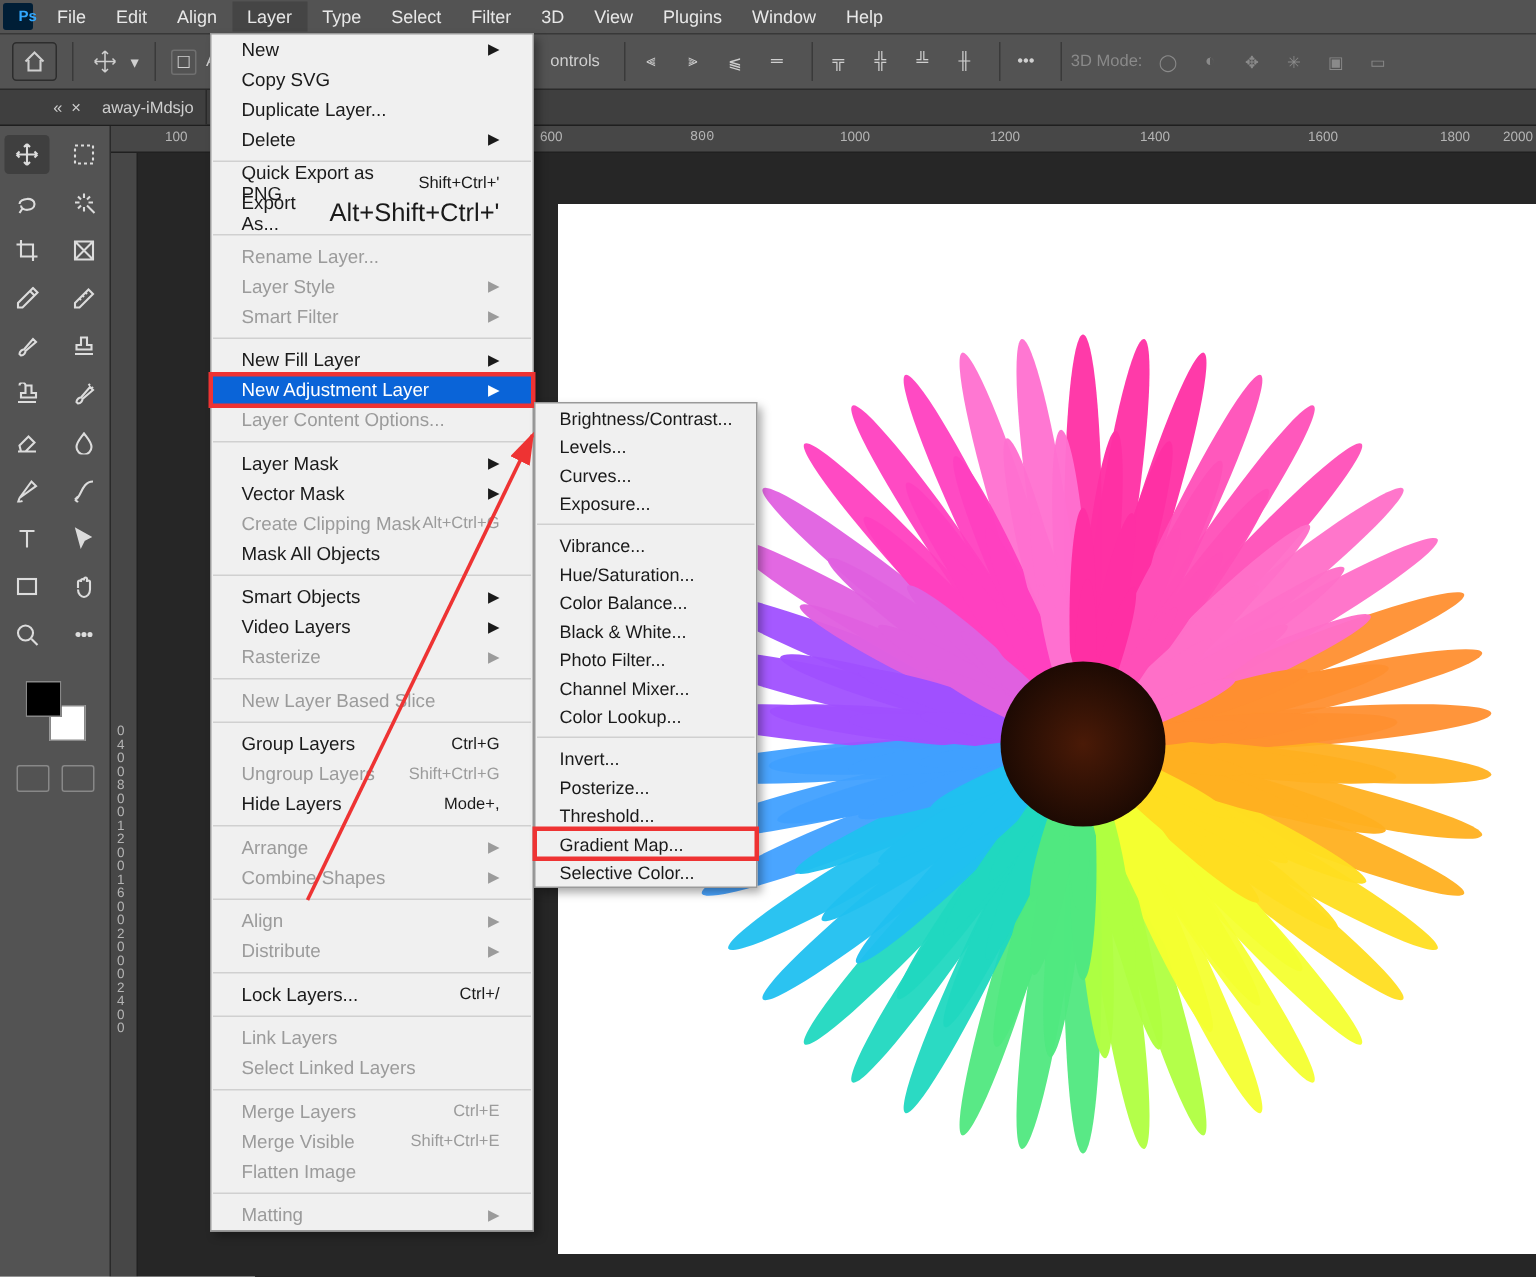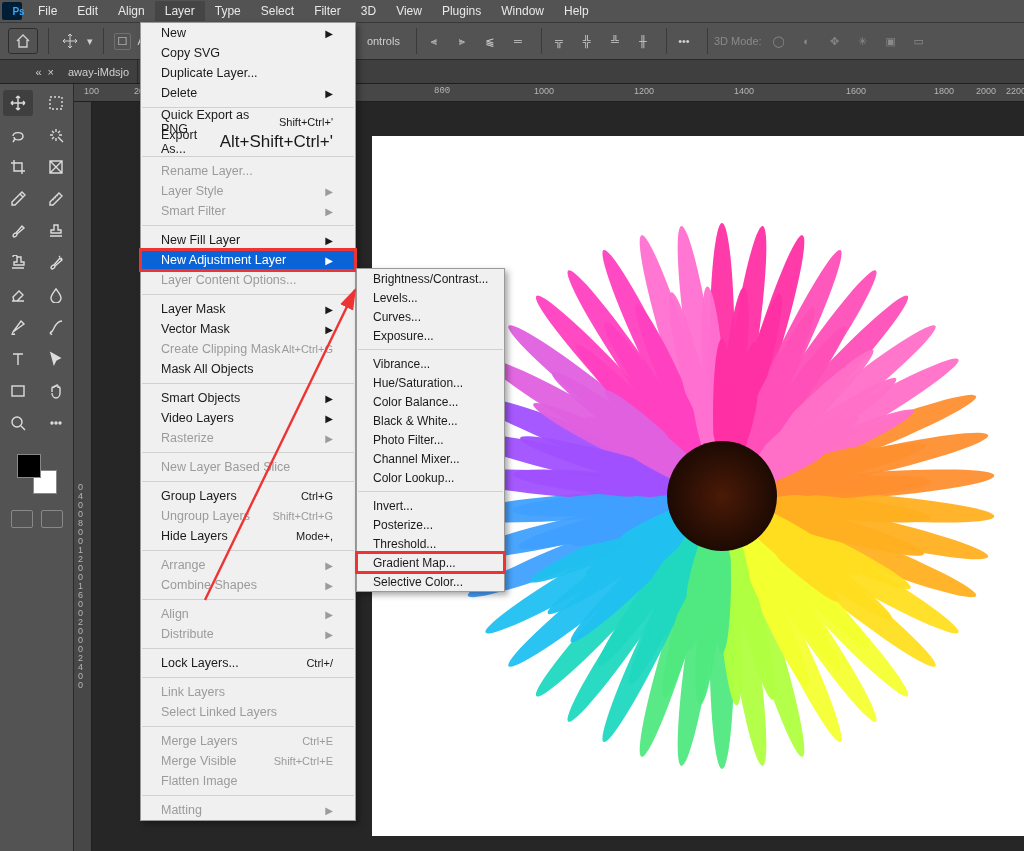--- a/index.html
+++ b/index.html
@@ -27,21 +27,21 @@
 .tool.active { background: #3f3f3f; }
 .tool svg { stroke: #dcdcdc; fill: none; stroke-width: 1.4; }
 .fgbg { margin-top: 18px; position: relative; width: 40px; height: 40px; }
 .fgbg .fg { position: absolute; left: 0; top: 0; width: 24px; height: 24px; background: #000; border: 1px solid #888; }
 .fgbg .bg { position: absolute; right: 0; bottom: 0; width: 24px; height: 24px; background: #fff; border: 1px solid #888; }
 .minitool { margin-top: 16px; display: flex; gap: 8px; }
 .minitool div { width: 22px; height: 18px; border: 1px solid #888; border-radius: 2px; }
 
 .canvas-area { flex: 1; background: #262626; position: relative; overflow: hidden; }
 .rulers-top { position: absolute; left: 0; top: 0; right: 0; height: 18px; background: #474747; border-bottom: 1px solid #202020; color: #b5b5b5; font-size: 9px; display: flex; align-items: flex-end; padding-left: 18px; }
-.rulers-top span { position: absolute; top: 2px; }
+.rulers-top span { position: absolute; top: 2px; margin-left: 26px; }
 .rulers-left { position: absolute; left: 0; top: 18px; width: 18px; bottom: 0; background: #474747; border-right: 1px solid #202020; color: #b5b5b5; font-size: 9px; }
 .canvas-content { position: absolute; left: 18px; top: 18px; right: 0; bottom: 0; background: #262626; }
 .image-doc { position: absolute; left: 280px; top: 34px; width: 700px; height: 700px; background: #fff; }
 .flower { position: absolute; inset: 0; }
 
 .dropdown { position: absolute; left: 140px; top: 22px; width: 216px; background: #f0f0f0; border: 1px solid #9a9a9a; box-shadow: 3px 3px 6px rgba(0,0,0,0.35); font-size: 12.5px; color: #1a1a1a; z-index: 50; }
 .dropdown .d-item { height: 20px; display: flex; align-items: center; justify-content: space-between; padding: 0 22px 0 20px; position: relative; }
 .dropdown .d-item.disabled { color: #9b9b9b; }
 .dropdown .d-item.hover { background: #0a64d8; color: #fff; }
 .dropdown .d-item .arrow { font-size: 10px; }

